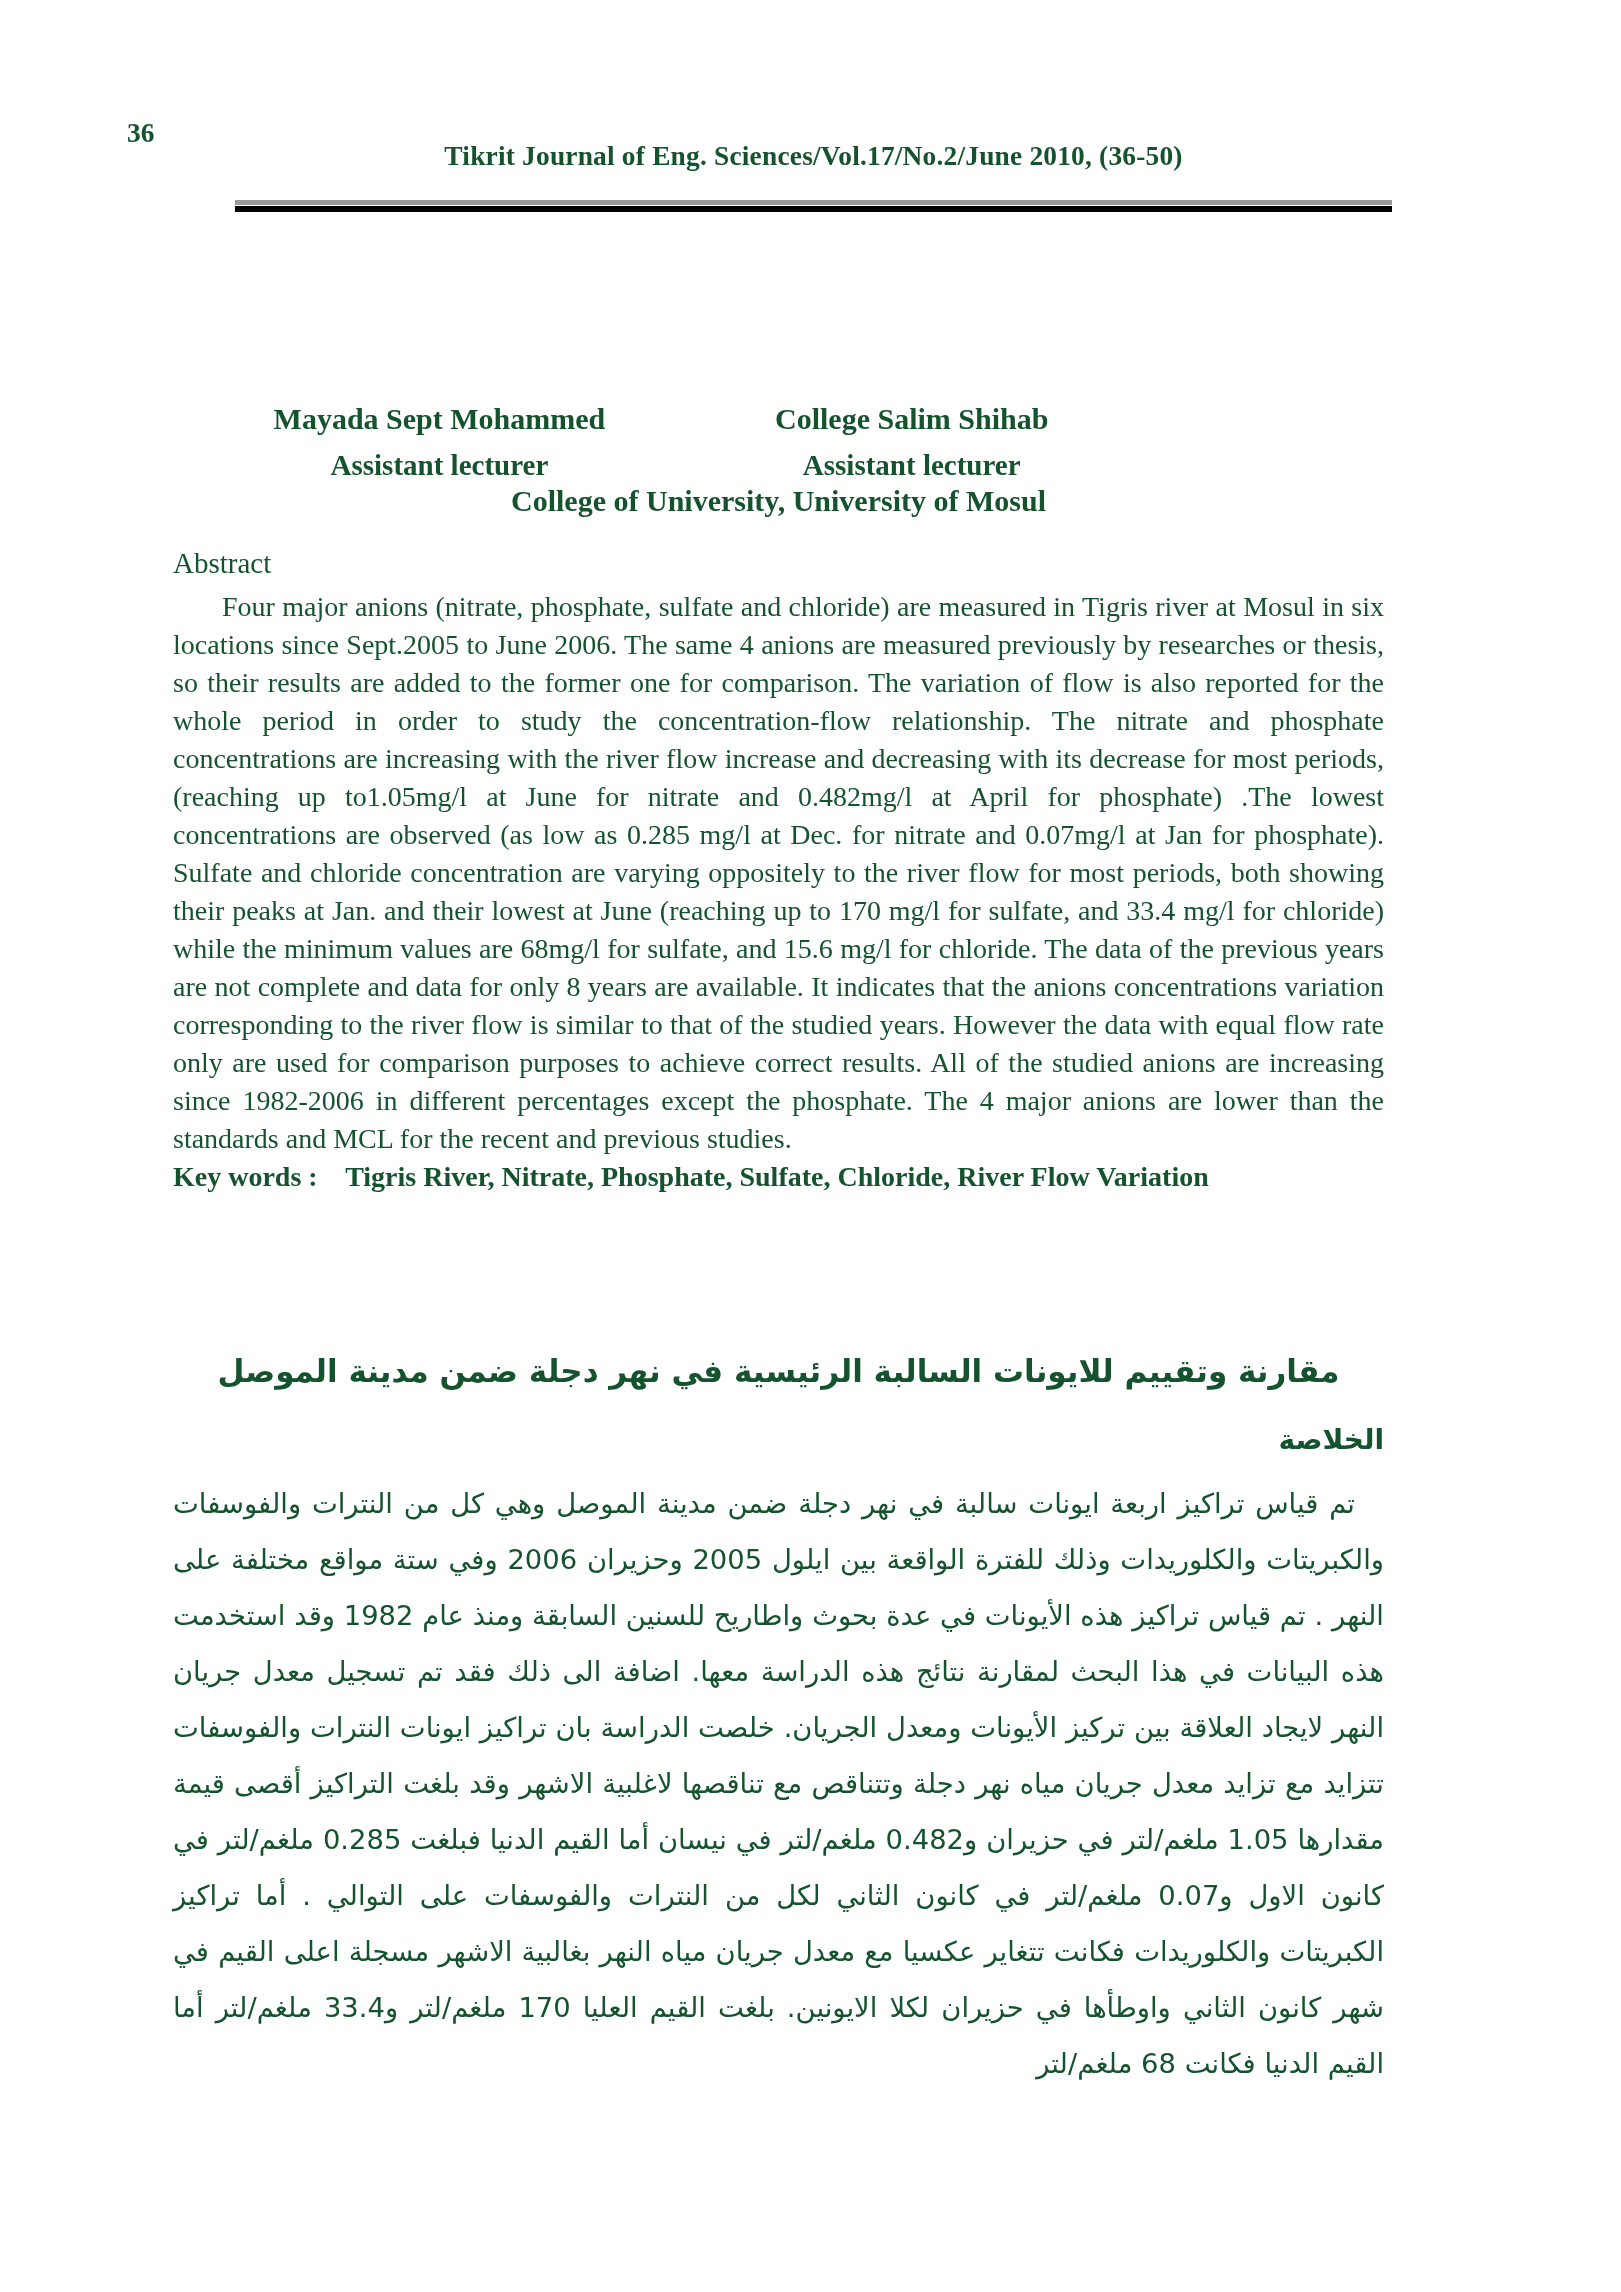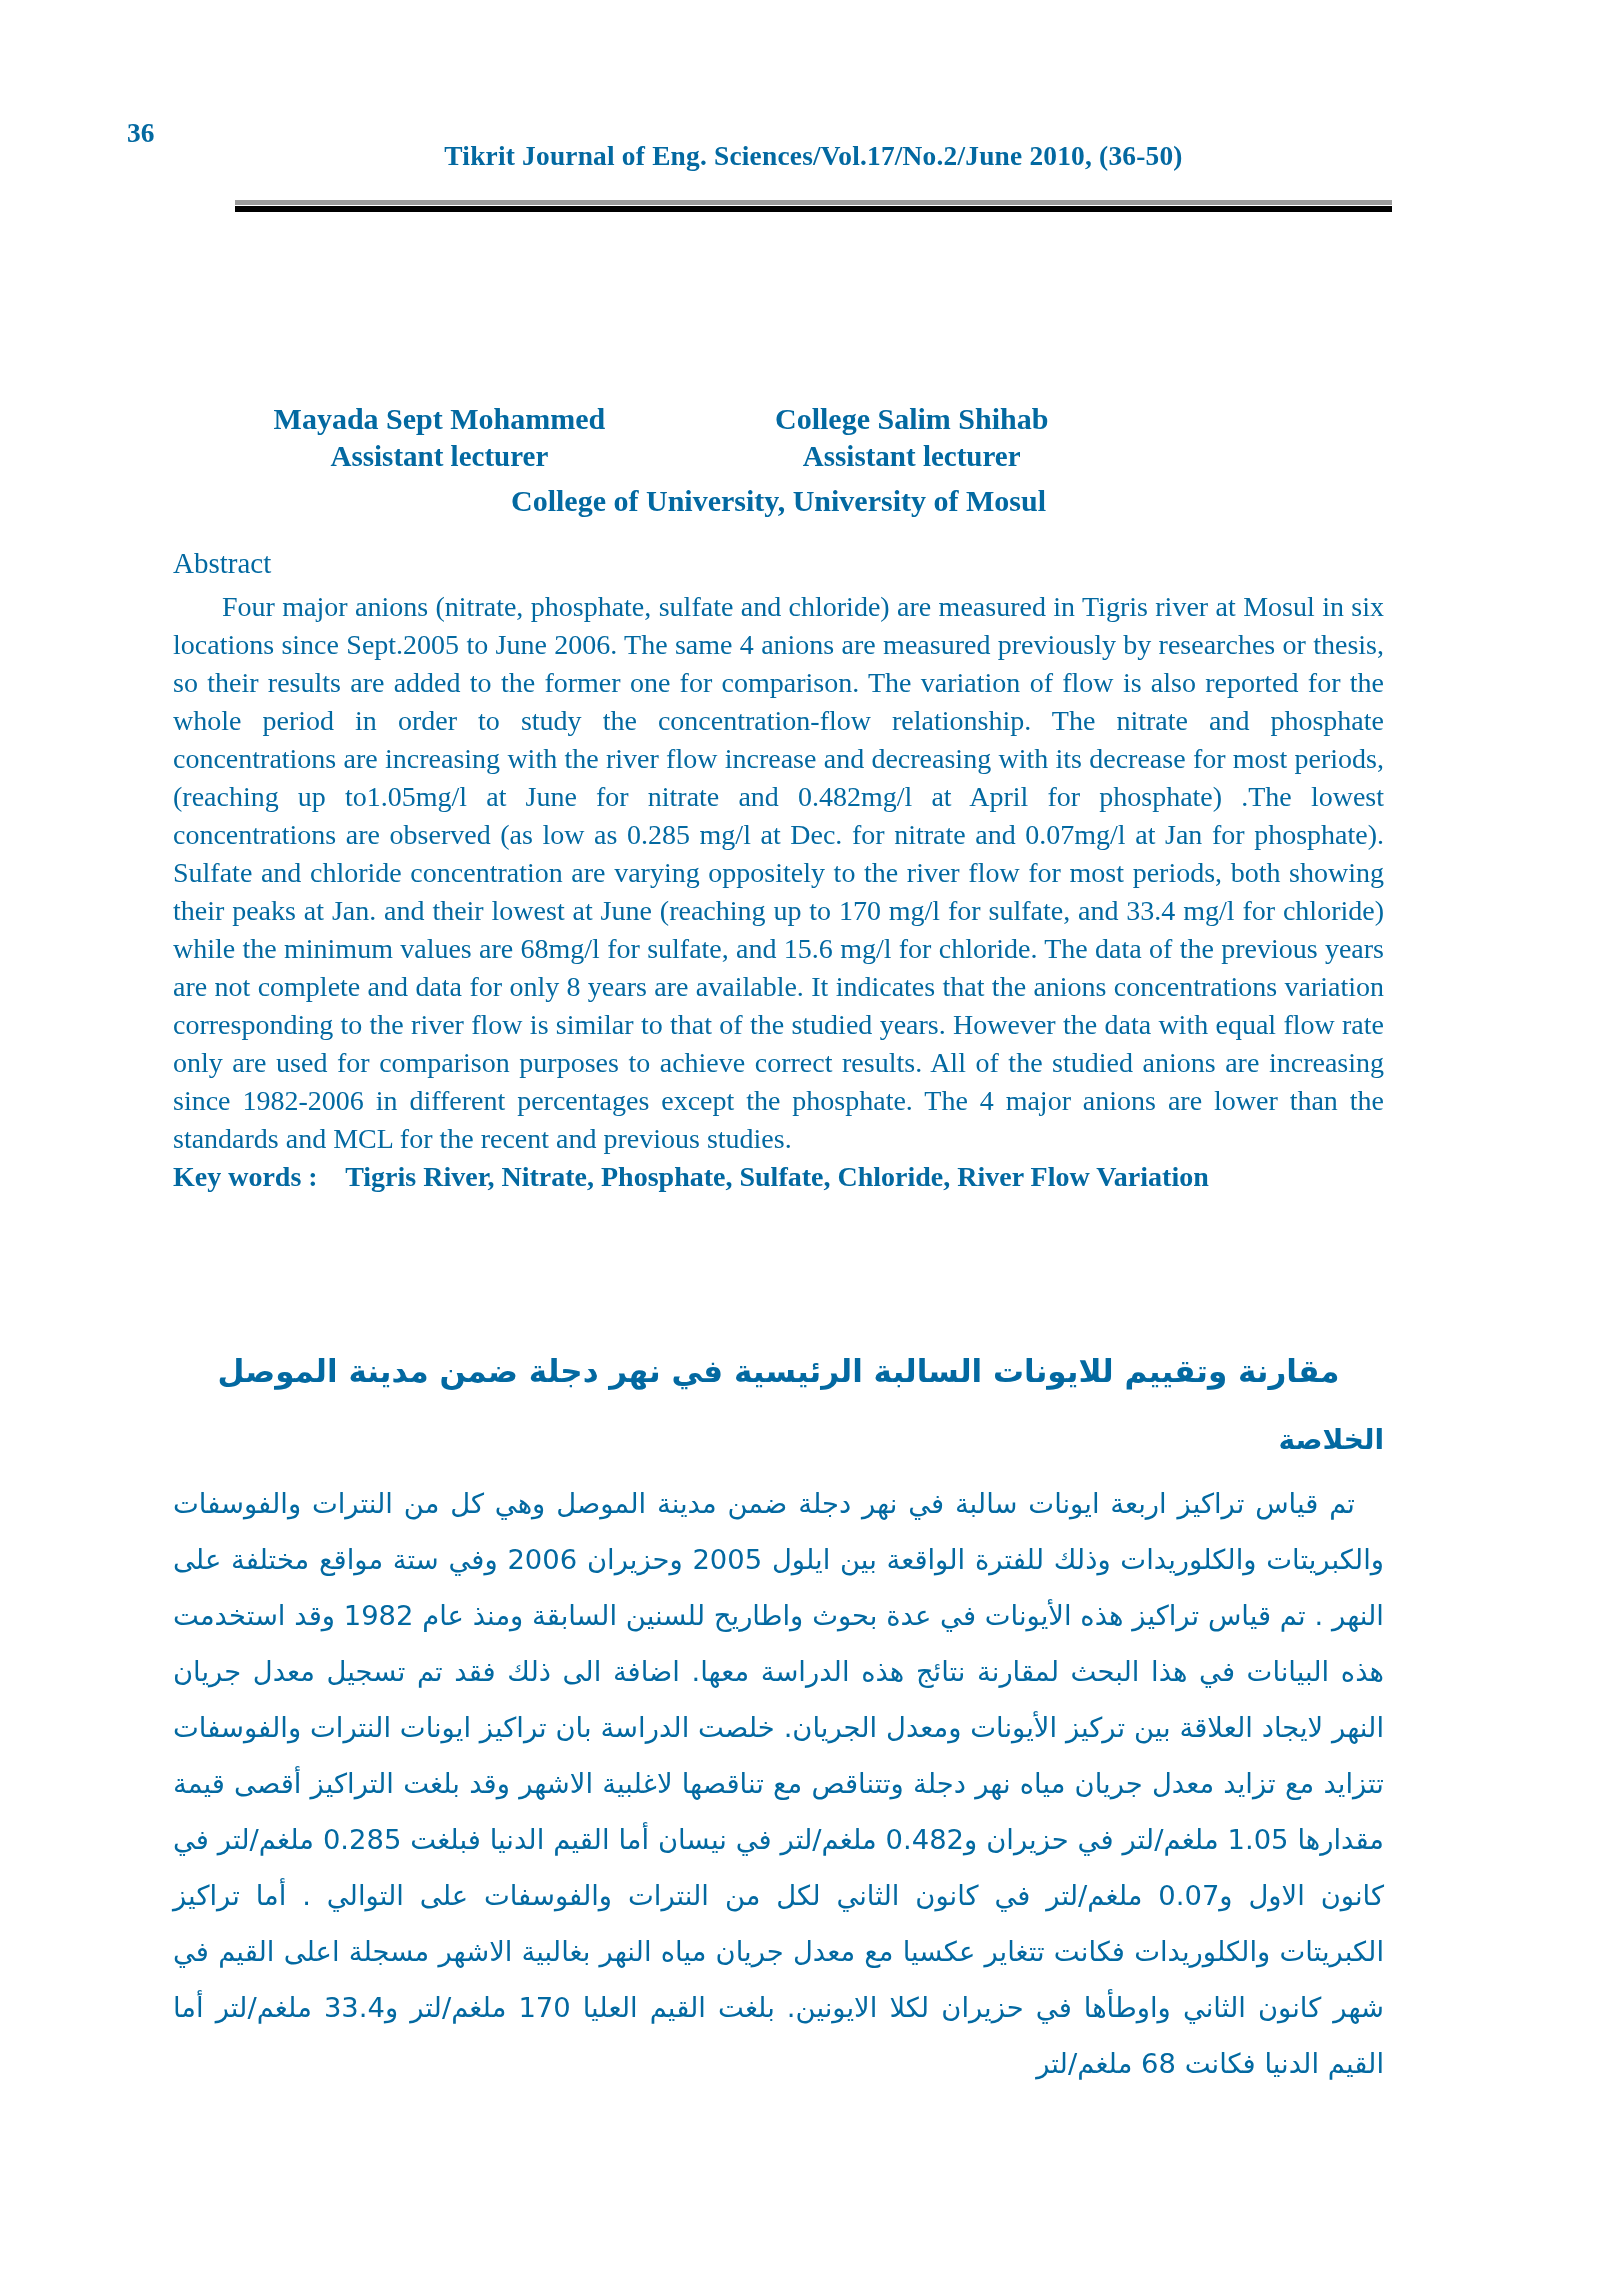--- a/index.html
+++ b/index.html
@@ -1,21 +1,21 @@
 <!DOCTYPE html>
 <html><head>
 <meta charset="utf-8">
 <style>
   html, body { margin:0; padding:0; background:#ffffff; }
   .page {
     position:relative;
     width:1621px;
     height:2293px;
     background:#ffffff;
-    color:#0369a1;
+    color:#14532d;
     font-family:"Liberation Serif", serif;
     overflow:hidden;
   }
   .page-number {
     position:absolute; top:118px; left:127px;
     font-weight:bold; font-size:27.4px;
   }
   .journal-header {
     position:absolute; top:141px; left:235px; width:1157px;
     text-align:center; font-weight:bold; font-size:27.4px;
@@ -33,21 +33,21 @@
   }
   .authors-row {
     position:absolute; top:402px; left:173px; width:1211px;
     display:flex;
   }
   .author { text-align:center; }
   .author.c1 { width:44%; }
   .author.c2 { width:22%; }
   .author.c3 { width:34%; }
   .author .name { font-weight:bold; font-size:30px; line-height:33px; }
-  .author .role { font-weight:bold; font-size:29px; margin-top:5px; }
+  .author .role { font-weight:bold; font-size:29px; margin-top:14px; }
   .affiliation {
     position:absolute; top:484px; left:173px; width:1211px;
     text-align:center; font-weight:bold; font-size:30px;
   }
   .abstract-heading {
     position:absolute; top:547px; left:173px;
     font-weight:normal; font-size:29px;
   }
   .abstract-block {
     position:absolute; top:588px; left:173px; width:1211px;

